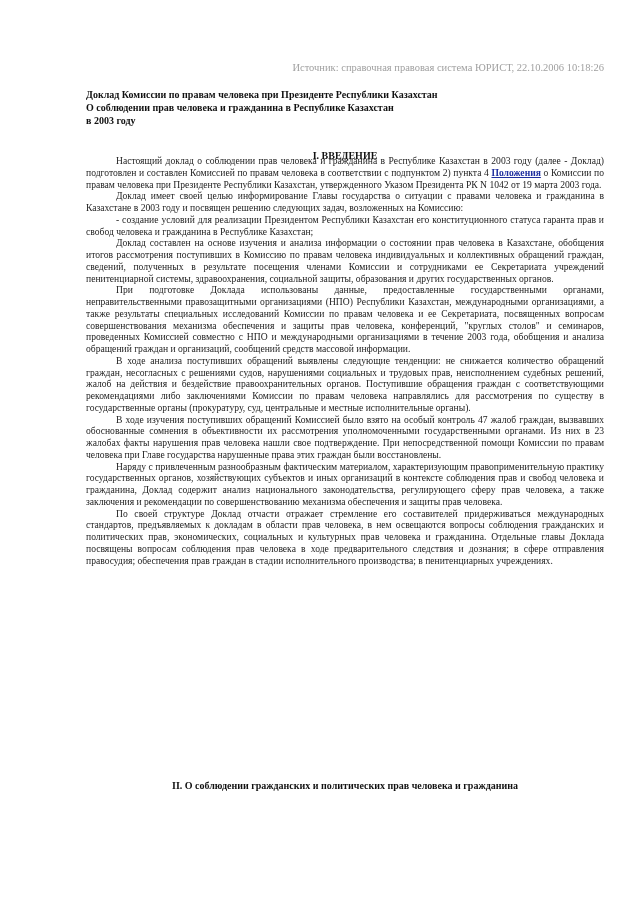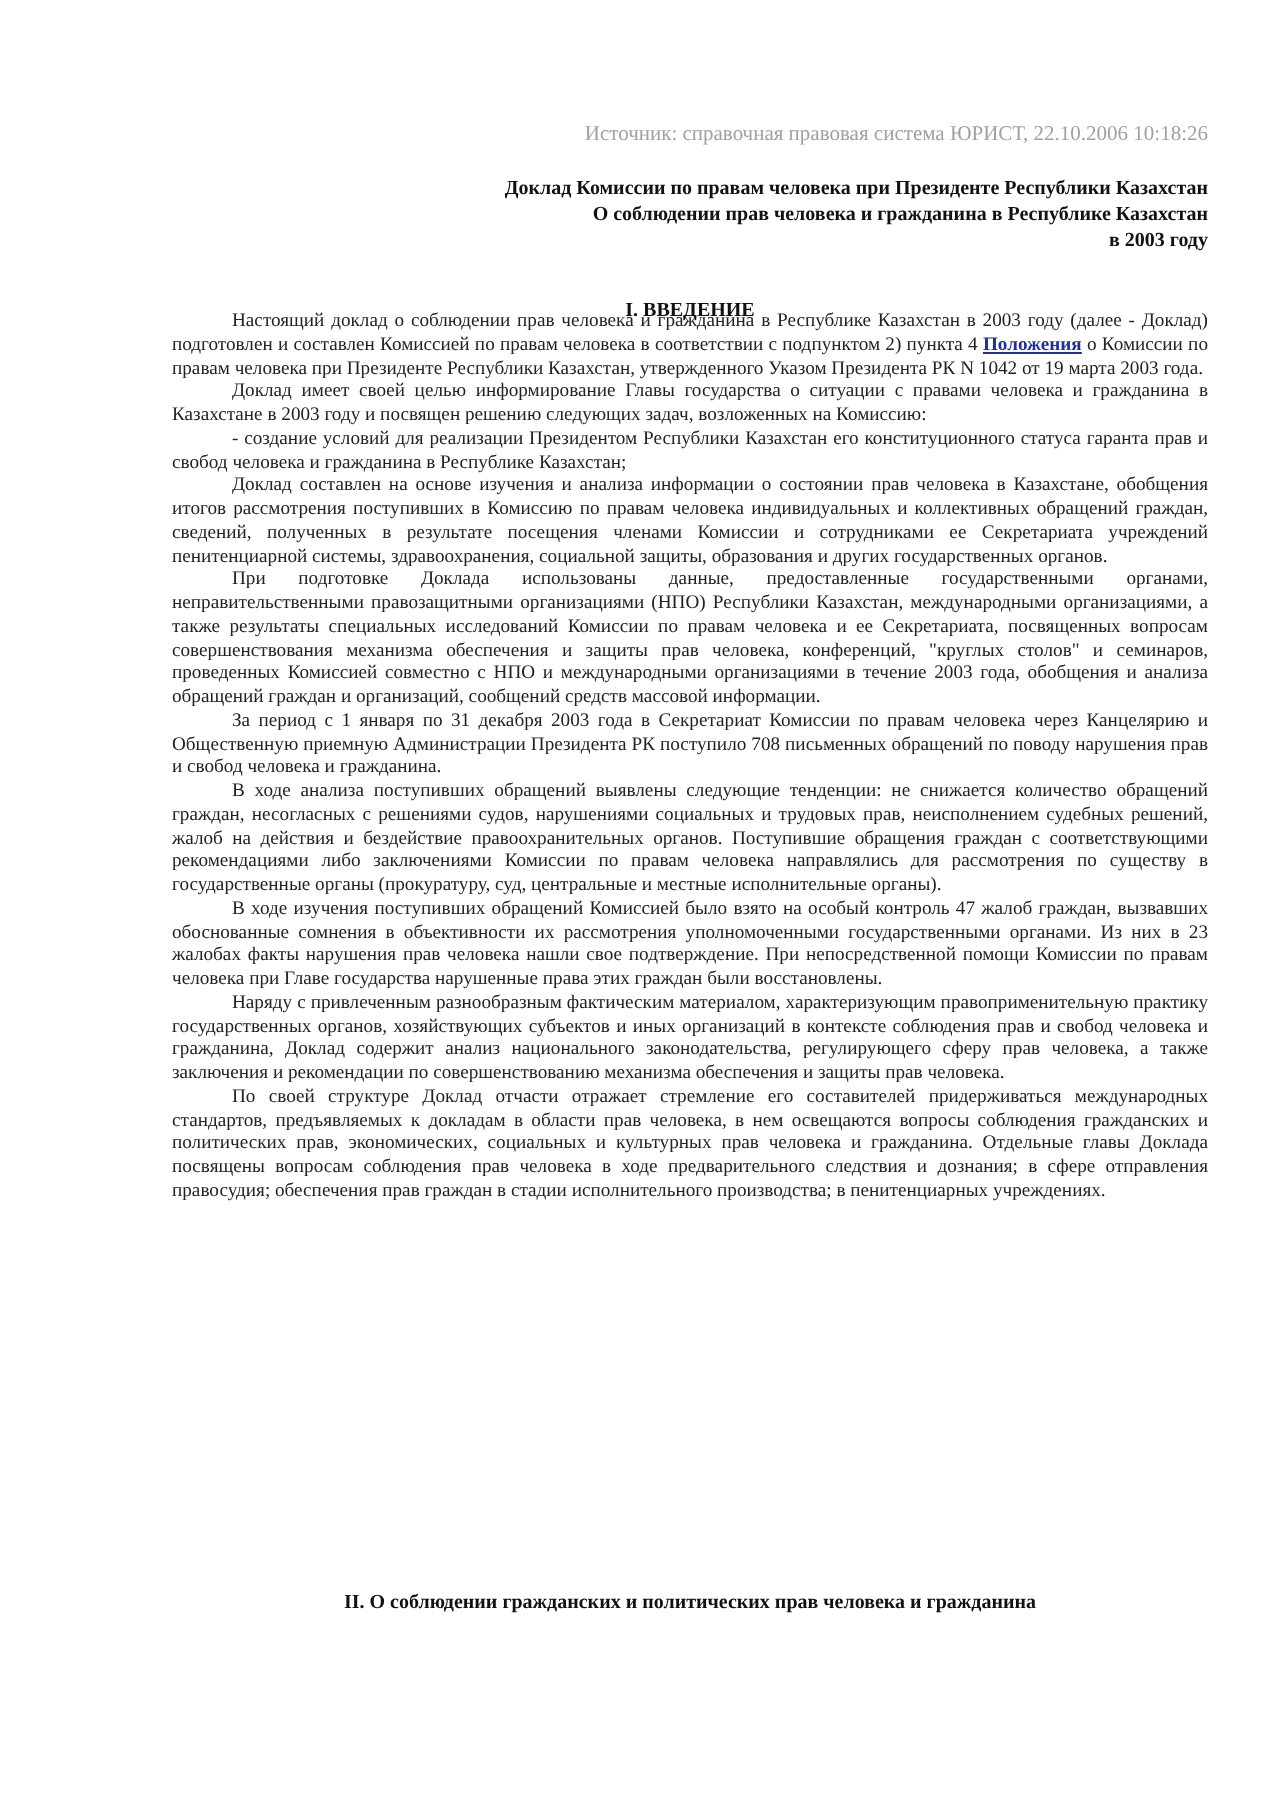--- a/index.html
+++ b/index.html
@@ -29,37 +29,37 @@
       color: #a0a0a0;
       white-space: nowrap;
       letter-spacing: 0px;
       margin-left: 28px;
     }
     .title-block {
       position: absolute;
       top: 88px;
       left: 0;
       width: 518px;
-      text-align: right;
+      text-align: left;
       font-weight: bold;
       font-size: 10px;
       line-height: 13px;
       color: #111;
     }
     .section-heading {
       position: absolute;
       left: 0;
       width: 518px;
       text-align: center;
       font-weight: bold;
       font-size: 10px;
       color: #111;
     }
     .h-intro { top: 150px; }
-    .h-section2 { top: 796px; }
+    .h-section2 { top: 780px; }
     .body-text {
       position: absolute;
       top: 155px;
       left: 0;
       width: 518px;
       font-size: 9.6px;
       line-height: 11.75px;
       text-align: justify;
       color: #222;
     }
@@ -87,21 +87,20 @@
   </div>
 
   <div class="section-heading h-intro">I. ВВЕДЕНИЕ</div>
 
   <div class="body-text">
     <p><span>Настоящий доклад о соблюдении прав человека и гражданина в Республике Казахстан в 2003 году (далее - Доклад) подготовлен и составлен Комиссией по правам человека в соответствии с подпунктом 2) пункта 4 </span><a class="doc-link" href="#">Положения</a><span> о Комиссии по правам человека при Президенте Республики Казахстан, утвержденного Указом Президента РК N 1042 от 19 марта 2003 года.</span></p>
     <p>Доклад имеет своей целью информирование Главы государства о ситуации с правами человека и гражданина в Казахстане в 2003 году и посвящен решению следующих задач, возложенных на Комиссию:</p>
     <p>- создание условий для реализации Президентом Республики Казахстан его конституционного статуса гаранта прав и свобод человека и гражданина в Республике Казахстан;</p>
     <p>Доклад составлен на основе изучения и анализа информации о состоянии прав человека в Казахстане, обобщения итогов рассмотрения поступивших в Комиссию по правам человека индивидуальных и коллективных обращений граждан, сведений, полученных в результате посещения членами Комиссии и сотрудниками ее Секретариата учреждений пенитенциарной системы, здравоохранения, социальной защиты, образования и других государственных органов.</p>
     <p>При подготовке Доклада использованы данные, предоставленные государственными органами, неправительственными правозащитными организациями (НПО) Республики Казахстан, международными организациями, а также результаты специальных исследований Комиссии по правам человека и ее Секретариата, посвященных вопросам совершенствования механизма обеспечения и защиты прав человека, конференций, "круглых столов" и семинаров, проведенных Комиссией совместно с НПО и международными организациями в течение 2003 года, обобщения и анализа обращений граждан и организаций, сообщений средств массовой информации.</p>
-    <p>За период с 1 января по 31 декабря 2003 года в Секретариат Комиссии по правам человека через Канцелярию и Общественную приемную Администрации Президента РК поступило 708 письменных обращений по поводу нарушения прав и свобод человека и гражданина.</p>
     <p>В ходе анализа поступивших обращений выявлены следующие тенденции: не снижается количество обращений граждан, несогласных с решениями судов, нарушениями социальных и трудовых прав, неисполнением судебных решений, жалоб на действия и бездействие правоохранительных органов. Поступившие обращения граждан с соответствующими рекомендациями либо заключениями Комиссии по правам человека направлялись для рассмотрения по существу в государственные органы (прокуратуру, суд, центральные и местные исполнительные органы).</p>
     <p>В ходе изучения поступивших обращений Комиссией было взято на особый контроль 47 жалоб граждан, вызвавших обоснованные сомнения в объективности их рассмотрения уполномоченными государственными органами. Из них в 23 жалобах факты нарушения прав человека нашли свое подтверждение. При непосредственной помощи Комиссии по правам человека при Главе государства нарушенные права этих граждан были восстановлены.</p>
     <p>Наряду с привлеченным разнообразным фактическим материалом, характеризующим правоприменительную практику государственных органов, хозяйствующих субъектов и иных организаций в контексте соблюдения прав и свобод человека и гражданина, Доклад содержит анализ национального законодательства, регулирующего сферу прав человека, а также заключения и рекомендации по совершенствованию механизма обеспечения и защиты прав человека.</p>
     <p>По своей структуре Доклад отчасти отражает стремление его составителей придерживаться международных стандартов, предъявляемых к докладам в области прав человека, в нем освещаются вопросы соблюдения гражданских и политических прав, экономических, социальных и культурных прав человека и гражданина. Отдельные главы Доклада посвящены вопросам соблюдения прав человека в ходе предварительного следствия и дознания; в сфере отправления правосудия; обеспечения прав граждан в стадии исполнительного производства; в пенитенциарных учреждениях.</p>
   </div>
 
   <div class="section-heading h-section2">II. О соблюдении гражданских и политических прав человека и гражданина</div>
 
 </div>
 

